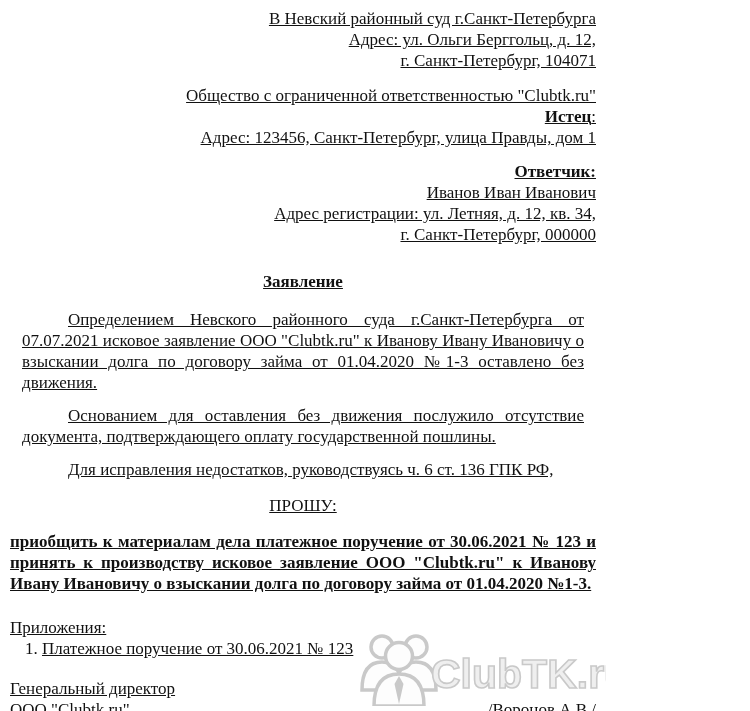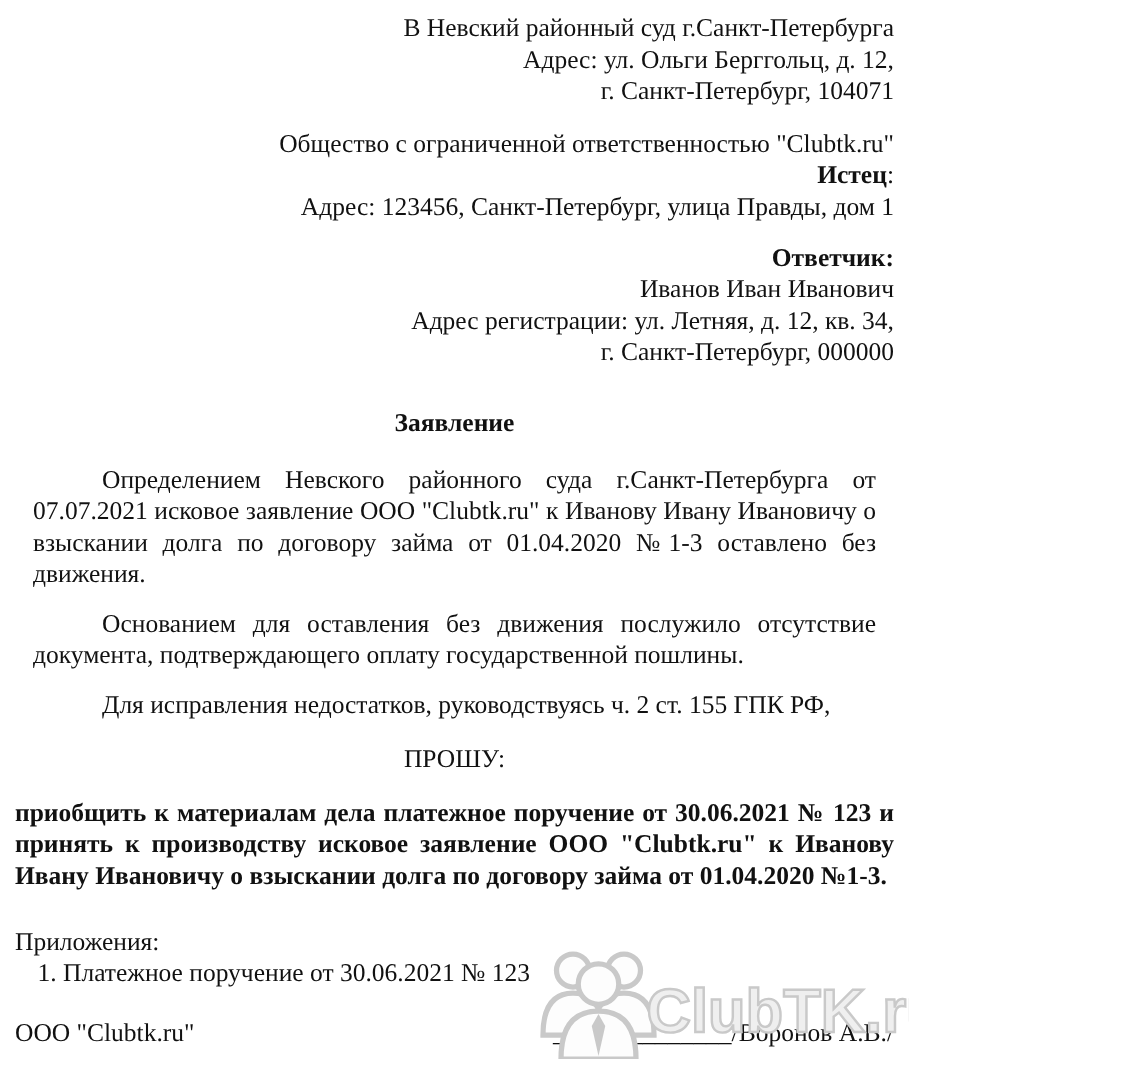--- a/index.html
+++ b/index.html
@@ -8,20 +8,21 @@
     width: 606px;
     height: 711px;
     box-sizing: border-box;
     padding: 8px 10px 0 10px;
     background: #ffffff;
     font-family: "Liberation Serif", "DejaVu Serif", serif;
     font-size: 17px;
     line-height: 21px;
     color: #111111;
     overflow: hidden;
+    text-decoration: underline;
   }
   .bold   { font-weight: bold; }
 
   .court-block { text-align: right; }
   .party-block { text-align: right; margin-top: 14px; }
   .party-block.defendant { margin-top: 13px; }
 
   .doc-title {
     text-align: center;
     font-weight: bold;
@@ -88,34 +89,35 @@
     <div class="bold">Ответчик:</div>
     <div>Иванов Иван Иванович</div>
     <div>Адрес регистрации: ул. Летняя, д. 12, кв. 34,</div>
     <div>г. Санкт-Петербург, 000000</div>
   </div>
 
   <div class="doc-title">Заявление</div>
 
   <p class="para">Определением Невского районного суда г.Санкт-Петербурга от 07.07.2021 исковое заявление ООО "Clubtk.ru" к Иванову Ивану Ивановичу о взыскании долга по договору займа от 01.04.2020 №1-3 оставлено без движения.</p>
   <p class="para">Основанием для оставления без движения послужило отсутствие документа, подтверждающего оплату государственной пошлины.</p>
-  <p class="para">Для исправления недостатков, руководствуясь ч. 2 ст. 155 ГПК РФ,</p>
+  <p class="para">Для исправления недостатков, руководствуясь ч. 6 ст. 136 ГПК РФ,</p>
 
   <div class="request-heading">ПРОШУ:</div>
 
   <p class="request-para">приобщить к материалам дела платежное поручение от 30.06.2021 № 123 и принять к производству исковое заявление ООО "Clubtk.ru" к Иванову Ивану Ивановичу о взыскании долга по договору займа от 01.04.2020 №1-3.</p>
 
   <div class="attachments">
     <div>Приложения:</div>
     <ol>
       <li>Платежное поручение от 30.06.2021 № 123</li>
     </ol>
   </div>
 
   <div class="sig-block">
+    <div>Генеральный директор</div>
     <div class="sig-row">
       <span>ООО "Clubtk.ru"</span>
       <span><span>______________</span><span>/Воронов А.В./</span></span>
     </div>
   </div>
 
   <div class="watermark">
     <svg width="255" height="78" viewBox="0 0 255 78" xmlns="http://www.w3.org/2000/svg">
       <g stroke="#c9c9c9" stroke-width="3.5" fill="#fdfdfd">
 

